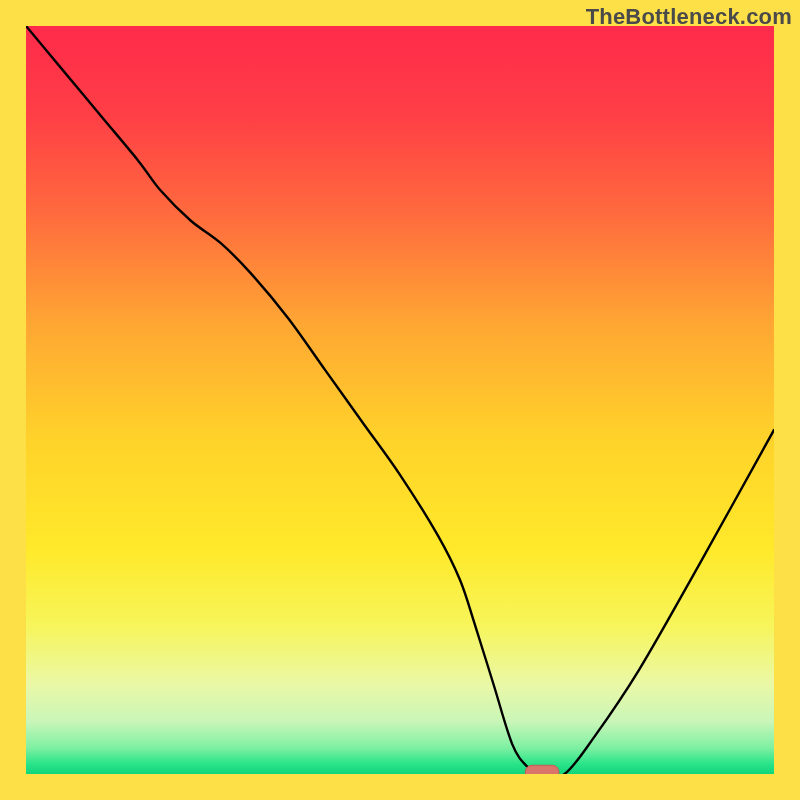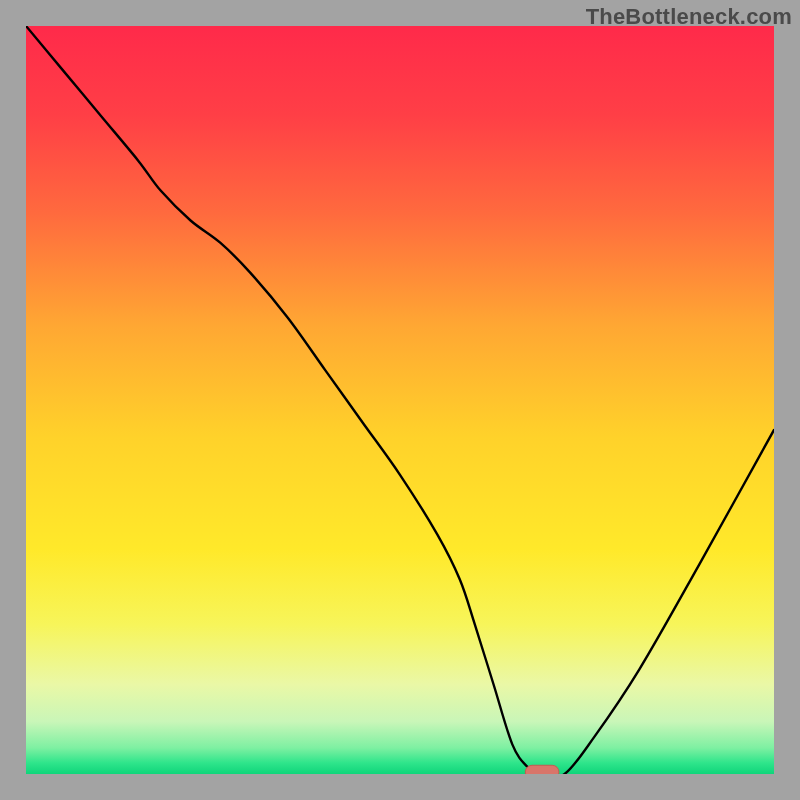--- a/index.html
+++ b/index.html
@@ -8,21 +8,21 @@
     width: 800px;
     height: 800px;
     background: #000;
     overflow: hidden;
     font-family: Arial, Helvetica, sans-serif;
   }
   .frame {
     position: relative;
     width: 800px;
     height: 800px;
-    background: #a3a3a3;
+    background: #fde047;
   }
   .watermark {
     position: absolute;
     top: 4px;
     right: 8px;
     font-size: 22px;
     font-weight: 600;
     color: #4a4a4a;
     letter-spacing: 0.2px;
     z-index: 5;

